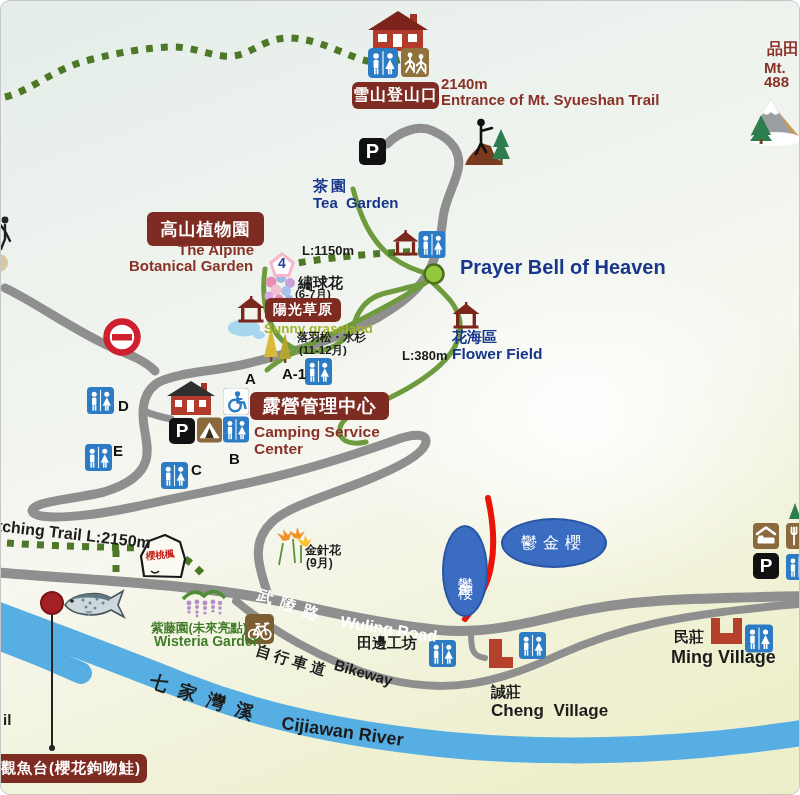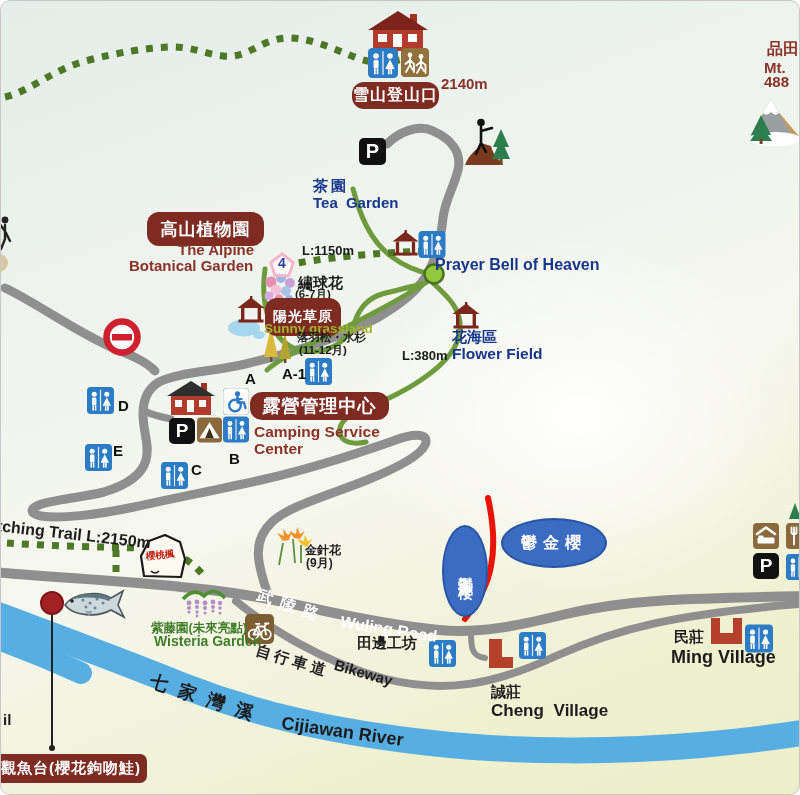--- a/index.html
+++ b/index.html
@@ -1,31 +1,31 @@
 <!DOCTYPE html>
 <html><head>
 <meta charset="utf-8">
 <style>
   html,body{margin:0;padding:0;background:#ffffff;font-family:"Liberation Sans",sans-serif;}
   #frame{position:relative;width:798px;height:793px;border:1px solid #c6c6c6;border-radius:10px;overflow:hidden;
          background:linear-gradient(160deg,#e4ede9 0%,#eef3ee 30%,#f6f7ef 55%,#eff0cf 85%,#ecefc9 100%);}
   #glow{position:absolute;left:45%;top:30%;width:55%;height:45%;background:radial-gradient(closest-side,rgba(255,255,255,.95),rgba(255,255,255,0));}
   .abs{position:absolute;}
   svg.base{position:absolute;left:0;top:0;}
-  .redbox{position:absolute;background:#7e2b22;color:#fff;font-weight:bold;border-radius:12px;
+  .redbox{position:absolute;background:#7e2b22;color:#fff;font-weight:bold;border-radius:6px;
           display:flex;align-items:center;justify-content:center;white-space:nowrap;letter-spacing:1px;}
   .t{position:absolute;white-space:nowrap;font-weight:bold;}
   .dred{color:#8a3228;}
   .dblue{color:#17368c;}
   .blk{color:#1c1c1c;}
   .grn{color:#3f7d28;}
   .white{color:#ffffff;}
   .olv{color:#a4b32b;}
   .pbox{position:absolute;background:#111;color:#fff;border-radius:5px;display:flex;align-items:center;justify-content:center;font-weight:bold;}
-  .oval{position:absolute;background:#3a6cc2;border:2px solid #2a55a5;border-radius:50%;display:flex;align-items:center;justify-content:center;color:#fff;font-weight:bold;}
+  .oval{position:absolute;background:#3a6cc2;border:2px solid #2a55a5;border-radius:50%;display:flex;align-items:center;justify-content:center;color:#fff;font-weight:normal;}
   .vtext{writing-mode:vertical-rl;letter-spacing:4px;}
   .site{position:absolute;font-weight:bold;color:#111;font-size:15px;}
   .icon{position:absolute;}
 </style>
 </head>
 <body>
 
 <div id="frame">
 <div id="glow"></div>
 
@@ -353,45 +353,46 @@
         <polygon points="14,5 23.5,12.5 19.8,23 8.2,23 4.5,12.5" fill="#fff"></polygon>
       </svg>
   <div class="t" style="left:0;top:4px;width:28px;text-align:center;color:#2b3f9e;font-size:14px">4</div>
 </div>
 
 <div class="oval vtext" style="left:441px;top:524px;width:42px;height:88px;font-size:15px">鬱金櫻</div>
 <div class="oval" style="left:500px;top:517px;width:102px;height:46px;font-size:16px;letter-spacing:6px">鬱金櫻</div>
 
 <div class="redbox" style="left:351px;top:81px;width:87px;height:27px;font-size:16px">雪山登山口</div>
 <div class="t dred" style="left:440px;top:74px;font-size:15px">2140m</div>
+<div class="t dred" style="left:440px;top:90px;font-size:15px">Entrance of Mt. Syueshan Trail</div>
 
 <div class="t dred" style="left:766px;top:38px;font-size:16px">品田</div>
 <div class="t dred" style="left:763px;top:58px;font-size:15px">Mt.</div>
 <div class="t dred" style="left:763px;top:72px;font-size:15px">488</div>
 
 <div class="t dblue" style="left:312px;top:176px;font-size:15px;letter-spacing:3px">茶園</div>
 <div class="t dblue" style="left:312px;top:193px;font-size:15px;word-spacing:4px">Tea Garden</div>
 
 <div class="redbox" style="left:146px;top:211px;width:117px;height:34px;font-size:17px">高山植物園</div>
 <div class="t dred" style="left:177px;top:240px;font-size:15px">The Alpine</div>
 <div class="t dred" style="left:128px;top:256px;font-size:15px">Botanical Garden</div>
 
 <div class="t blk" style="left:301px;top:242px;font-size:13px">L:1150m</div>
 <div class="t blk" style="left:401px;top:347px;font-size:13px">L:380m</div>
 
 <div class="t blk" style="left:297px;top:273px;font-size:15px">繡球花</div>
 <div class="t blk" style="left:294px;top:286px;font-size:11.5px">(6-7月)</div>
 
-<div class="redbox" style="left:264px;top:297px;width:76px;height:38px;font-size:14px">陽光草原</div>
+<div class="redbox" style="left:264px;top:297px;width:76px;height:24px;font-size:14px">陽光草原</div>
 <div class="t olv" style="left:263px;top:320px;font-size:13.5px">Sunny grassland</div>
 
 <div class="t blk" style="left:296px;top:329px;font-size:11.5px">落羽松・水杉</div>
 <div class="t blk" style="left:298px;top:342px;font-size:11.5px">(11-12月)</div>
 
-<div class="t dblue" style="left:434px;top:255px;font-size:16px">Prayer Bell of Heaven</div>
+<div class="t dblue" style="left:459px;top:255px;font-size:20px">Prayer Bell of Heaven</div>
 
 <div class="t dblue" style="left:451px;top:327px;font-size:15px">花海區</div>
 <div class="t dblue" style="left:451px;top:344px;font-size:15.5px">Flower Field</div>
 
 <div class="redbox" style="left:249px;top:391px;width:139px;height:28px;font-size:18px">露營管理中心</div>
 <div class="t dred" style="left:253px;top:422px;font-size:15.5px">Camping Service</div>
 <div class="t dred" style="left:253px;top:439px;font-size:15.5px">Center</div>
 <div class="site" style="left:244px;top:369px">A</div>
 <div class="site" style="left:281px;top:364px">A-1</div>
 <div class="site" style="left:228px;top:449px">B</div>

